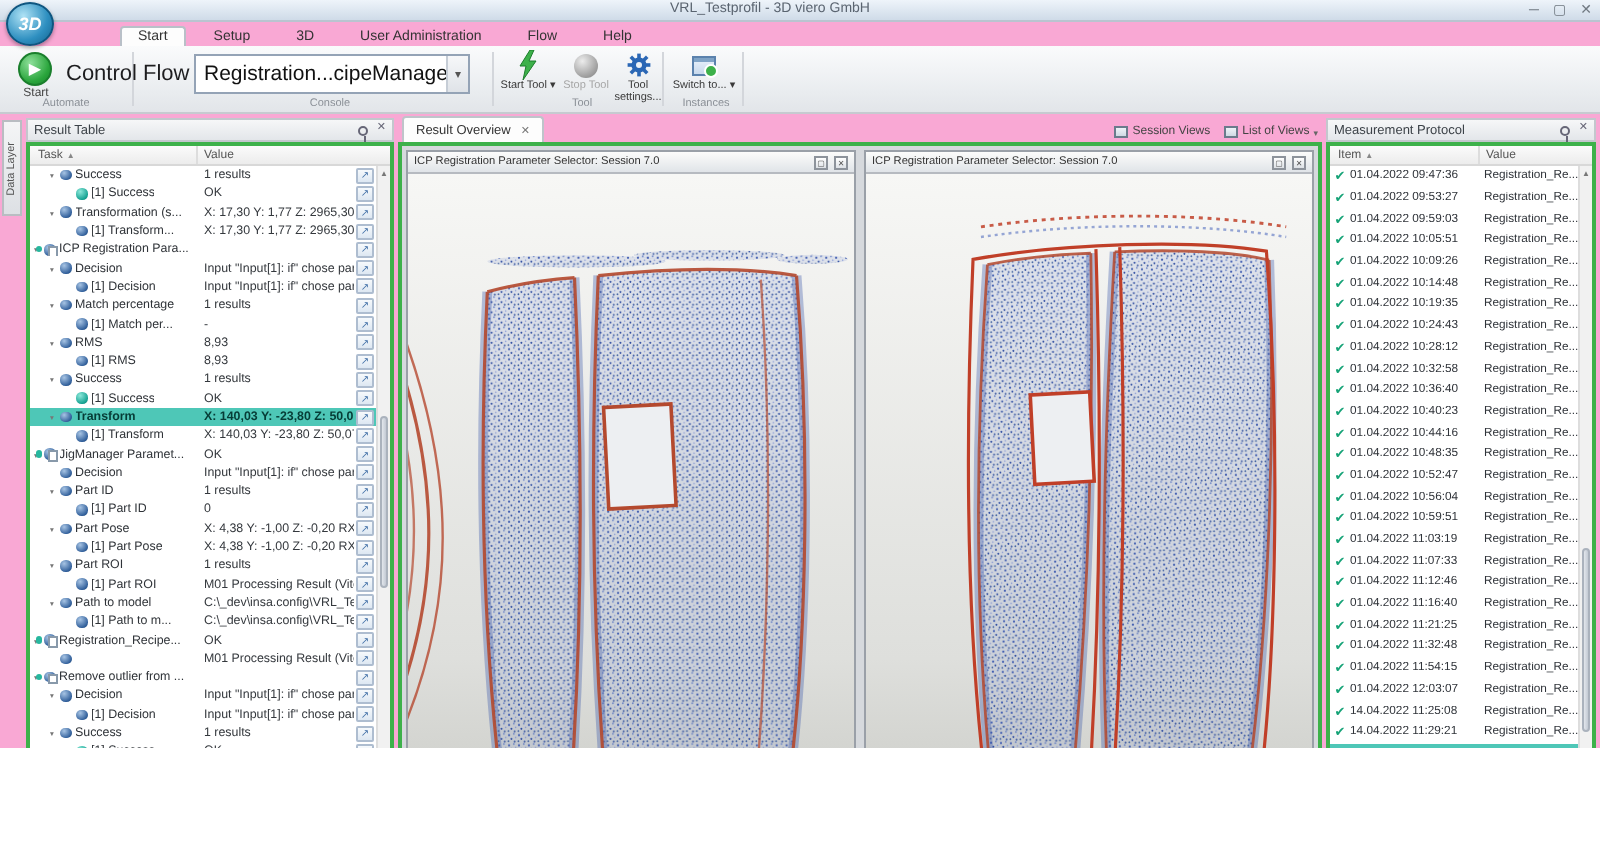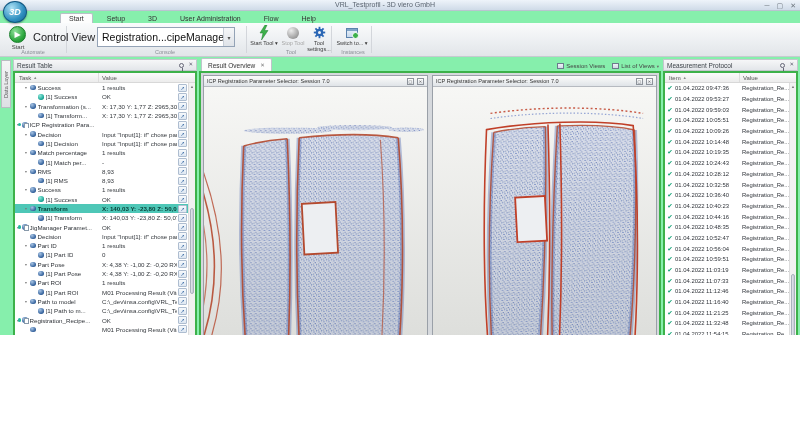--- a/index.html
+++ b/index.html
@@ -1,18 +1,18 @@
 <!DOCTYPE html>
 <html><head>
 <meta charset="utf-8">
 <style>
 *{margin:0;padding:0;box-sizing:border-box;}
 html,body{width:800px;height:433px;overflow:hidden;}
 body{font-family:"Liberation Sans",sans-serif;background:#fff;}
-.app{position:relative;width:800px;height:335px;background:#86efac;overflow:hidden;}
+.app{position:relative;width:800px;height:374px;background:#f9a8d4;overflow:hidden;}
 
 
 .titlebar{position:absolute;left:0;top:0;width:800px;height:11px;background:linear-gradient(#eef4fa,#cfdbe8);border-bottom:1px solid #b9c4d0;}
 .wtitle{position:absolute;left:335px;top:1px;font-size:7px;color:#5a6470;white-space:nowrap;}
 .winctl{position:absolute;right:4px;top:0;display:flex;gap:7px;font-size:7px;color:#6f7880;line-height:11px;}
 .logo{position:absolute;left:3px;top:1px;width:24px;height:22px;border-radius:50%;background:radial-gradient(circle at 35% 30%,#aee2f5,#2e8fc0 60%,#14628e);border:1px solid #0f5680;color:#fff;font-weight:bold;font-style:italic;font-size:9px;display:flex;align-items:center;justify-content:center;z-index:40;box-shadow:0 1px 2px rgba(0,0,0,.35);}
 
 
 .menubar{position:absolute;left:60px;top:11px;height:12px;display:flex;align-items:flex-end;gap:5px;z-index:5;}
 .mtab{font-size:7px;color:#333;padding:1px 8px;border:1px solid transparent;border-bottom:none;border-radius:2px 2px 0 0;white-space:nowrap;}
@@ -147,21 +147,21 @@
     <div class="rsep" style="left:246px"></div>
     <div class="rsep" style="left:331px"></div>
     <div class="rsep" style="left:371px"></div>
 
     <div class="startbtn">
         <span>▶</span>
       </div>
     <div class="startlbl">Start</div>
     <div class="rcap" style="left:2px;width:62px">Automate</div>
 
-    <span class="cplabel">Control View</span>
+    <span class="cplabel">Control Flow</span>
     <div class="cpbox">
       <span class="cpval">Registration...cipeManager</span>
       <span class="cparrow">▾</span>
     </div>
     <div class="rcap" style="left:95px;width:140px">Console</div>
 
     <div class="rtool" style="left:250px;width:28px">
       <div class="ricon">
         <svg width="10" height="15" viewBox="0 0 10 15">
             <polygon points="6,0 1,8 4,8 2.5,15 9,5.5 5.5,5.5 8,0" fill="#3db14a" stroke="#1d7d2c" stroke-width="0.5"></polygon>

